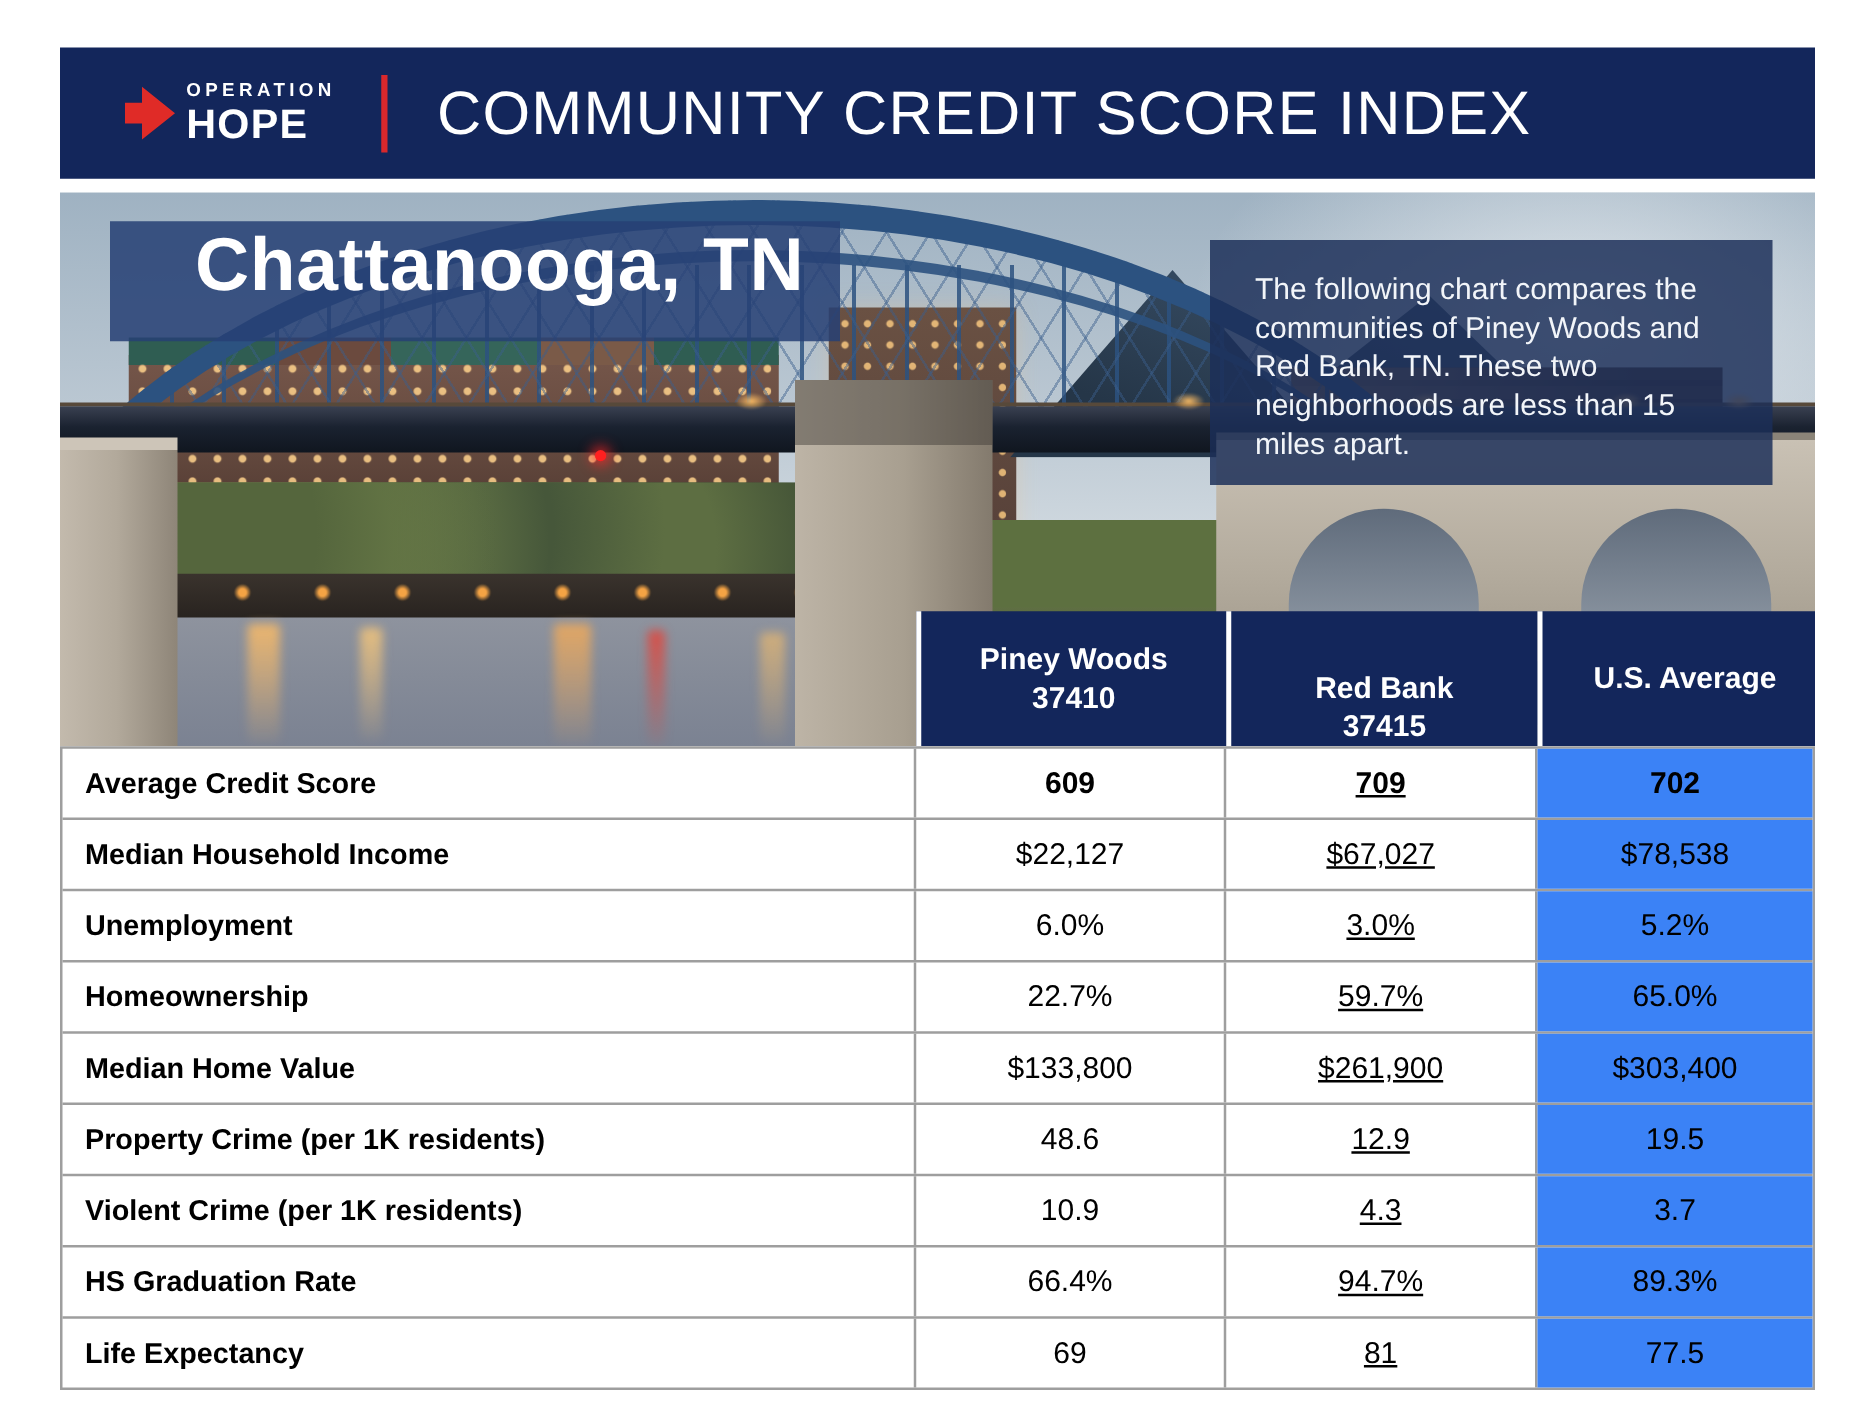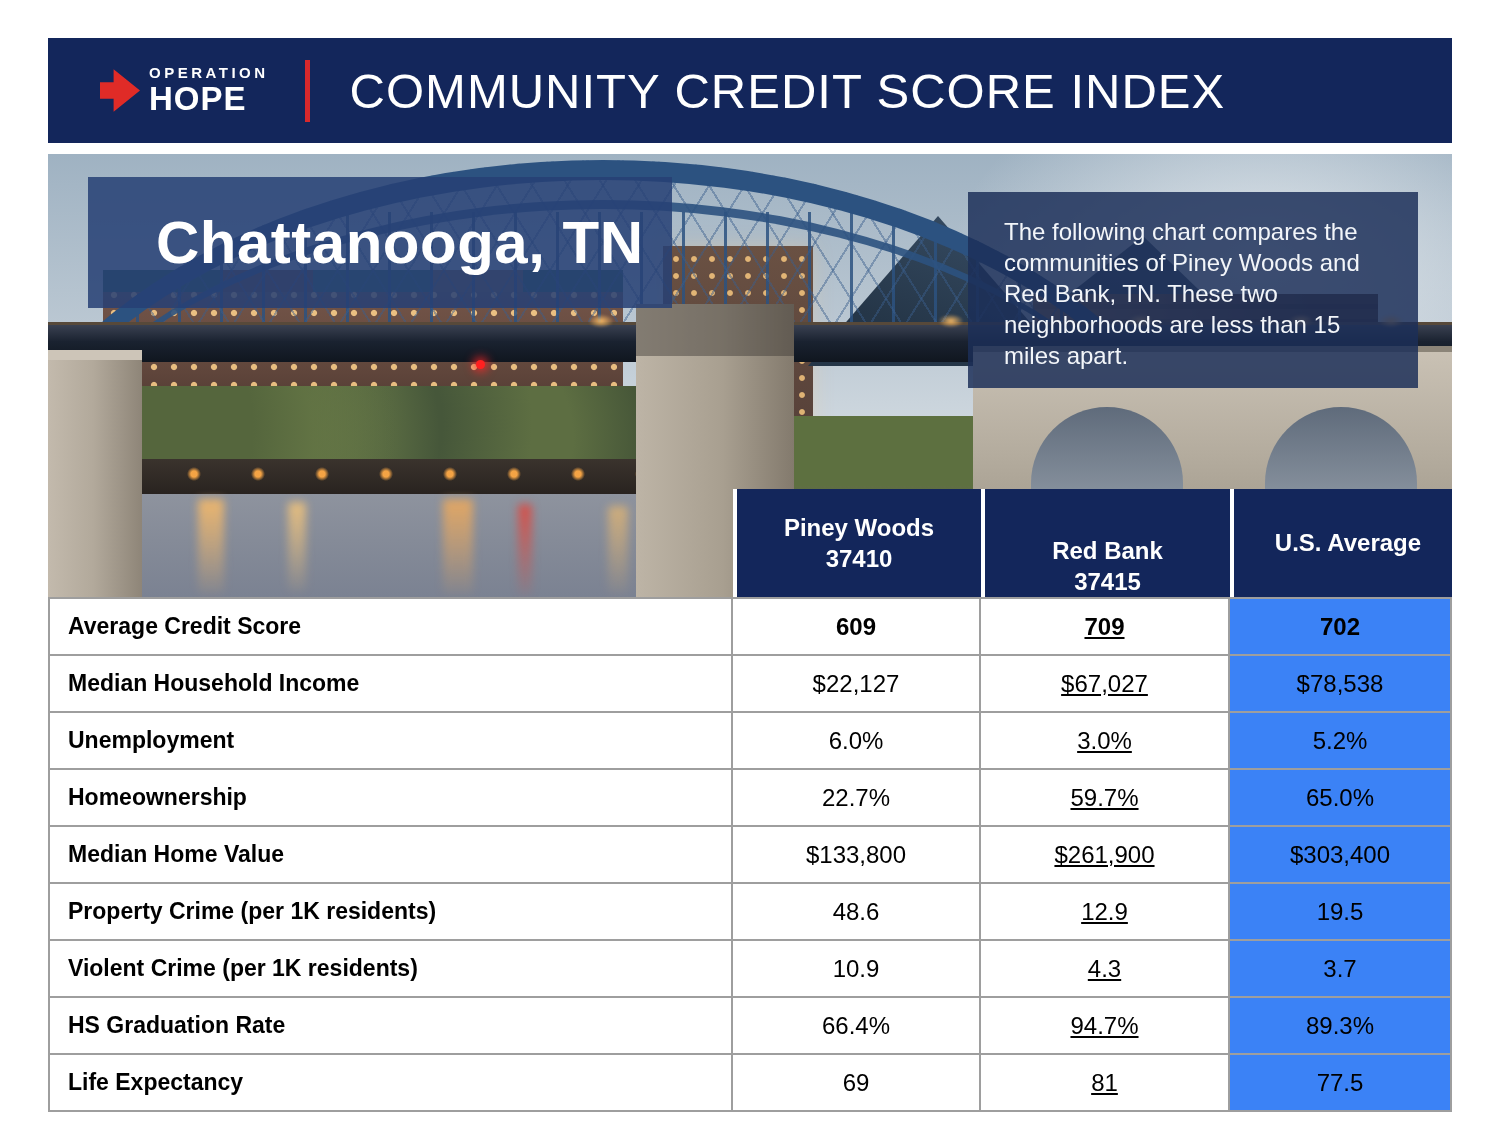--- a/index.html
+++ b/index.html
@@ -122,22 +122,22 @@
   .pier-center { left:588px; top:150px; width:158px; height:293px;
     background:linear-gradient(90deg,#bdb4a6 0%,#a89f90 55%,#837a6d 100%); }
   .pier-center:before { content:""; position:absolute; left:0; top:0; width:100%; height:52px; background:rgba(60,56,50,.45); }
   .arches-right { left:925px; top:192px; width:479px; height:183px;
     background:linear-gradient(180deg,#c9c1b4 0%,#b3ab9d 60%,#a29a8c 100%); border-top:6px solid #8b8478; }
   .arch-hole { position:absolute; bottom:0; width:152px; height:122px;
     border-radius:76px 76px 0 0; background:linear-gradient(180deg,#5f6b7b 0%,#8b95a1 80%); }
   .ah1 { left:58px; } .ah2 { left:292px; }
 
   
-  .city-box { left:40px; top:23px; width:584px; height:131px;
-    background:rgba(38,64,116,.86); display:flex; align-items:center; }
+  .city-box { left:40px; top:23px; width:584px; height:96px;
+    background:rgba(38,64,116,.86); display:flex; align-items:flex-start; }
   .city-title { color:#fff; font-size:60px; font-weight:bold; margin-left:68px; letter-spacing:.5px; white-space:nowrap; }
   .desc-box { left:920px; top:38px; width:450px; height:196px;
     background:rgba(28,47,88,.84); padding:24px 30px 0 36px; }
   .desc-text { color:#f2f5f9; font-size:24px; line-height:31px; }
 
   
   .hcell { top:335px; height:108px; background:#13265b; border-left:4px solid #fff;
     display:flex; flex-direction:column; align-items:center; justify-content:center; color:#fff; }
   .hc1 { left:685px; width:248px; } .hc2 { left:933px; width:249px;justify-content:flex-end; } .hc3 { left:1182px; width:222px;padding-left:10px; }
   .hname { font-size:24px; font-weight:bold; line-height:32px; }

